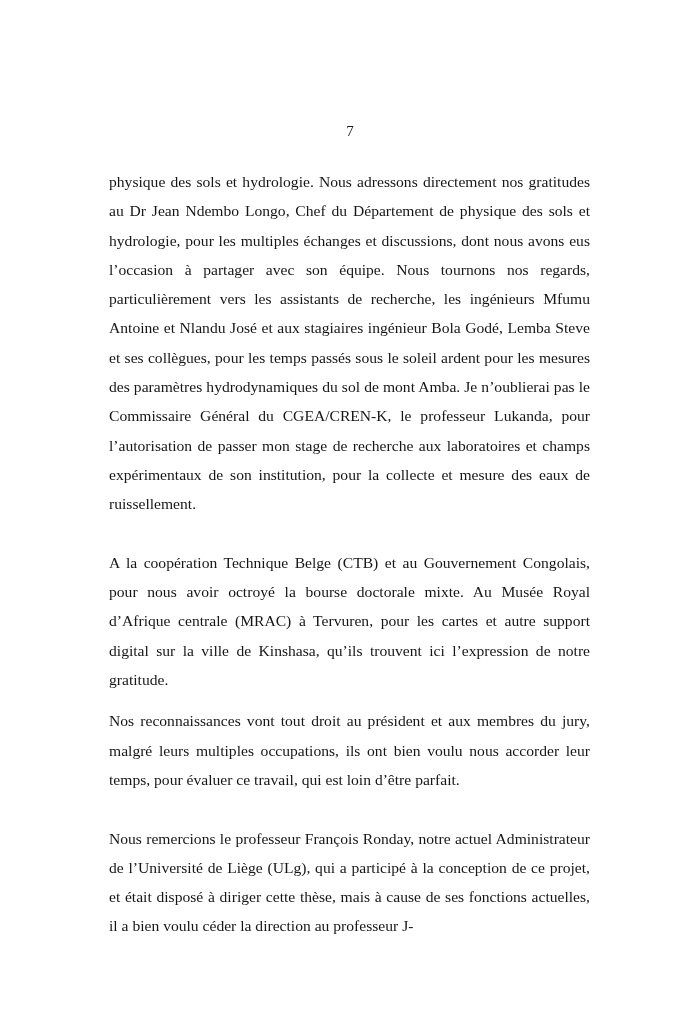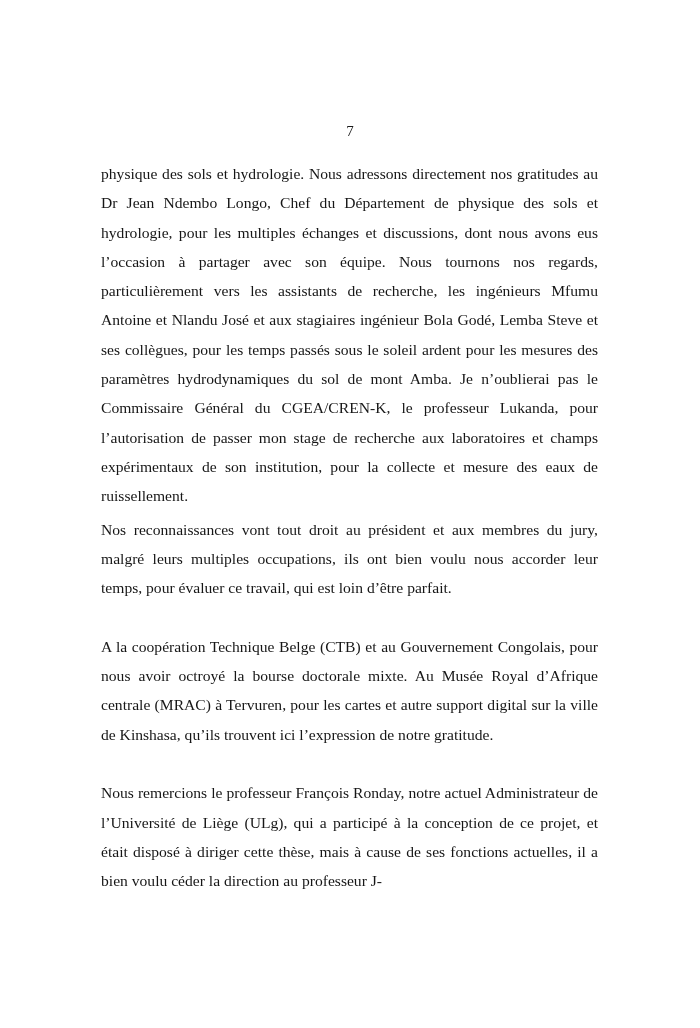--- a/index.html
+++ b/index.html
@@ -33,21 +33,21 @@
 
   
   .body-column {
     position: absolute;
     left: 97px;
     top: 155px;
     width: 505px;
   }
 
   .para {
-    margin: 4px;
+    margin: 12px;
     font-size: 15.6px;
     line-height: 29.3px;
     text-align: justify;
     text-justify: inter-word;
     color: #161616;
     hyphens: none;
   }
 
   
   .para.gap-before {
@@ -68,21 +68,21 @@
 <body>
 
 <div class="page">
 
   <div class="page-number">7</div>
 
   <div class="body-column">
 
     <p class="para">physique des sols et hydrologie. Nous adressons directement nos gratitudes au Dr Jean Ndembo Longo, Chef du Département de physique des sols et hydrologie, pour les multiples échanges et discussions, dont nous avons eus l’occasion à partager avec son équipe. Nous tournons nos regards, particulièrement vers les assistants de recherche, les ingénieurs Mfumu Antoine et Nlandu José et aux stagiaires ingénieur Bola Godé, Lemba Steve et ses collègues, pour les temps passés sous le soleil ardent pour les mesures des paramètres hydrodynamiques du sol de mont Amba. Je n’oublierai pas le Commissaire Général du CGEA/CREN-K, le professeur Lukanda, pour l’autorisation de passer mon stage de recherche aux laboratoires et champs expérimentaux de son institution, pour la collecte et mesure des eaux de ruissellement.</p>
 
+    <p class="para gap-before">A la coopération Technique Belge (CTB) et au Gouvernement Congolais, pour nous avoir octroyé la bourse doctorale mixte. Au Musée Royal d’Afrique centrale (MRAC) à Tervuren, pour les cartes et autre support digital sur la ville de Kinshasa, qu’ils trouvent ici l’expression de notre gratitude.</p>
+
     <p class="para tight-before">Nos reconnaissances vont tout droit au président et aux membres du jury, malgré leurs multiples occupations, ils ont bien voulu nous accorder leur temps, pour évaluer ce travail, qui est loin d’être parfait.</p>
-
-    <p class="para gap-before">A la coopération Technique Belge (CTB) et au Gouvernement Congolais, pour nous avoir octroyé la bourse doctorale mixte. Au Musée Royal d’Afrique centrale (MRAC) à Tervuren, pour les cartes et autre support digital sur la ville de Kinshasa, qu’ils trouvent ici l’expression de notre gratitude.</p>
 
     <p class="para gap-before">Nous remercions le professeur François Ronday, notre actuel Administrateur de l’Université de Liège (ULg), qui a participé à la conception de ce projet, et était disposé à diriger cette thèse, mais à cause de ses fonctions actuelles, il a bien voulu céder la direction au professeur J-</p>
 
   </div>
 
 </div>
 
 </body></html>

